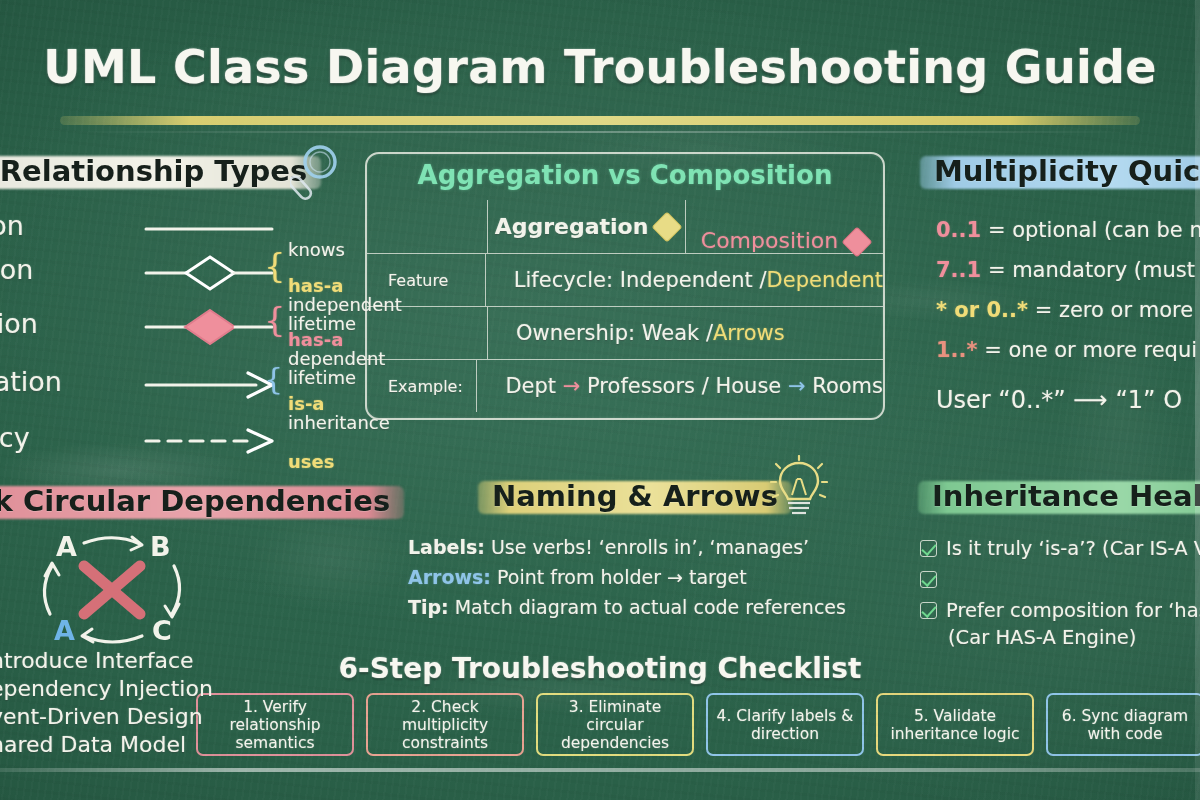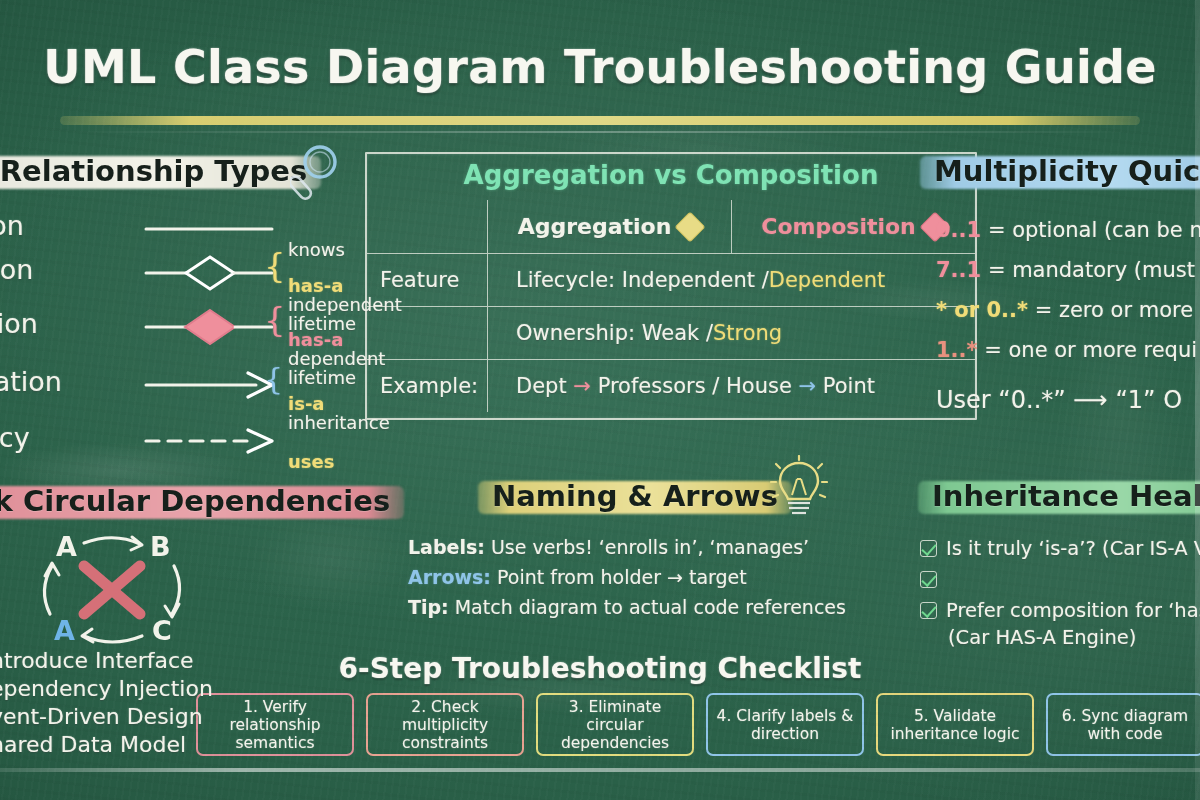--- a/index.html
+++ b/index.html
@@ -113,40 +113,40 @@
   .rel-art { position: absolute; left: 196px; top: 0; width: 130px; height: 46px; }
   .rel-note { position: absolute; left: 340px; top: -4px; font-size: 18px; line-height: 19px; margin-top: 32px; }
   .rel-brace {
     position: absolute; left: 316px;
     font-size: 34px; line-height: 1;
     font-family: "DejaVu Serif", serif;
   }
 
   
   #table-box {
-    top: 152px; left: 365px; width: 612px; height: 268px;
+    top: 152px; left: 365px; width: 520px; height: 268px;
     border: 2px solid rgba(242,243,234,0.80);
-    border-radius: 1px;
+    border-radius: 14px;
     box-shadow: 0 0 3px rgba(255,255,255,0.18) inset;
   }
   #table-title {
     position: absolute; top: 6px; left: 0; width: 100%;
     text-align: center;
     font-size: 26px; font-weight: bold;
     color: #7fe3b4;
     text-shadow: 0 0 3px rgba(127,227,180,0.45);
   }
   #table-inner { position: absolute; top: 46px; left: 0; width: 100%; }
   .trow { display: flex; align-items: center; border-top: 1.6px solid rgba(242,243,234,0.72); height: 53px; }
   .trow.first { border-top: none; }
-  .tcell-l { width: 120px; padding-left: 13px; font-size: 21px; }
+  .tcell-l { width: 120px; padding-left: 21px; font-size: 16px; }
   .tcell-r { flex: 1; padding-left: 28px; border-left: 1.6px solid rgba(242,243,234,0.72); height: 100%; display: flex; align-items: center; font-size: 21px; white-space: nowrap; }
   .thead-cells { flex: 1; display: flex; height: 100%; align-items: center; border-left: 1.6px solid rgba(242,243,234,0.72); }
   .thead-a { flex: 1; display: flex; align-items: center; justify-content: center; gap: 8px; font-size: 22px; font-weight: bold; }
-  .thead-b { flex: 1; display: flex; align-items: center; justify-content: center; gap: 8px; font-size: 22px; font-weight: bold; border-left: 1.6px solid rgba(242,243,234,0.72); height: 100%; }
+  .thead-b { flex: 1; display: flex; align-items: flex-end; justify-content: center; gap: 8px; font-size: 22px; font-weight: normal; border-left: 1.6px solid rgba(242,243,234,0.72); height: 100%; }
   .dia { width: 22px; height: 22px; transform: rotate(45deg); border-radius: 3px; display: inline-block; }
   .dia-y { background: #e8dc86; border: 1.5px solid #cfc05c; }
   .dia-p { background: #ef8f9c; border: 1.5px solid #d8707f; }
 
   
   #mult-head { top: 152px; left: 920px; }
   .mult-row { position: absolute; left: 936px; font-size: 21px; white-space: nowrap; }
 
   
   #circ-head { top: 482px; left: -40px; }
@@ -306,28 +306,28 @@
         <div class="tcell-r chalk">
           <span>Lifecycle: Independent / </span>
             <span class="c-yellow">Dependent</span>
         </div>
       </div>
 
       <div class="trow">
         <div class="tcell-l chalk"></div>
         <div class="tcell-r chalk">
           <span>Ownership: Weak / </span>
-            <span class="c-yellow">Strong</span>
+            <span class="c-yellow">Arrows</span>
         </div>
       </div>
 
       <div class="trow">
         <div class="tcell-l chalk">Example:</div>
         <div class="tcell-r chalk">
-          <span>Dept</span>&nbsp;<span class="c-pink">→</span>&nbsp;<span>Professors</span>&nbsp;<span>/</span>&nbsp;<span>House</span>&nbsp;<span class="c-blue">→</span>&nbsp;<span>Point</span>
+          <span>Dept</span>&nbsp;<span class="c-pink">→</span>&nbsp;<span>Professors</span>&nbsp;<span>/</span>&nbsp;<span>House</span>&nbsp;<span class="c-blue">→</span>&nbsp;<span>Rooms</span>
         </div>
       </div>
 
     </div>
   </div>
 
   <div class="layer" id="mult-head">
     <span class="sec-head hl-blue">Multiplicity Quick G</span>
   </div>
 

